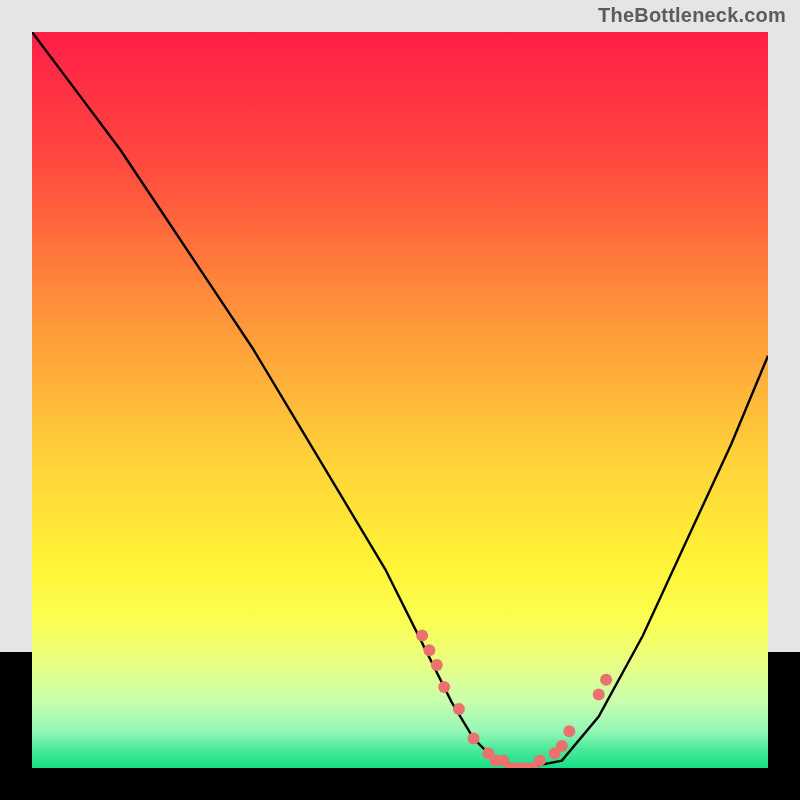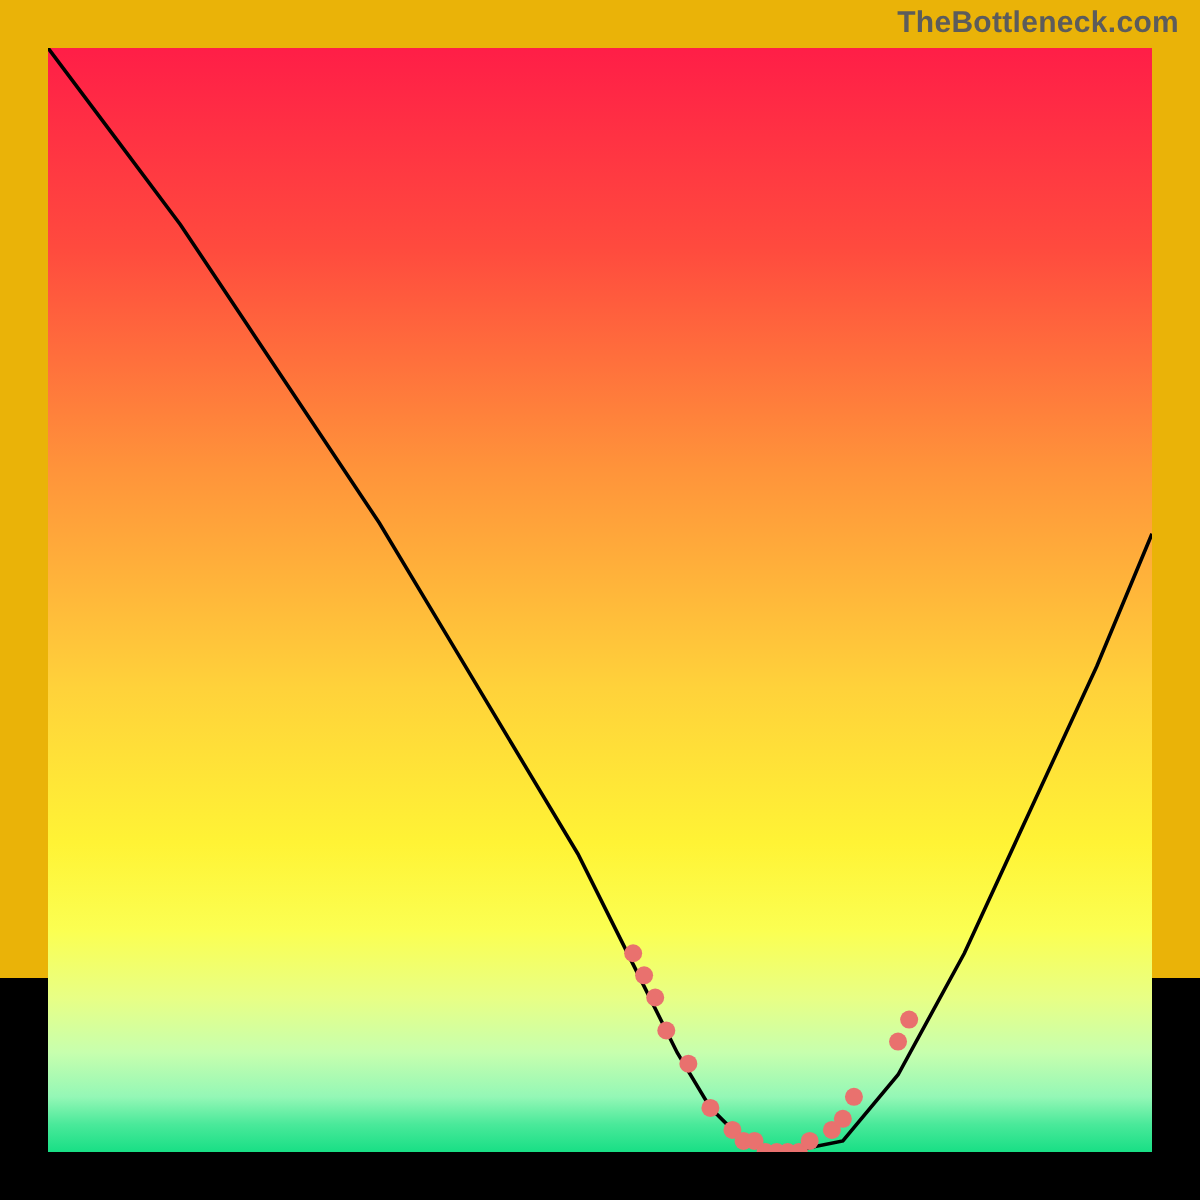--- a/index.html
+++ b/index.html
@@ -9,21 +9,21 @@
     height: 800px;
     background: #000;
     overflow: hidden;
   }
   .frame {
     position: absolute;
     left: 0;
     top: 0;
     width: 800px;
     height: 652px;
-    background: #eab308;
+    background: #e5e5e5;
   }
   .plot {
     position: absolute;
     left: 32px;
     top: 32px;
     width: 736px;
     height: 736px;
     overflow: hidden;
   }
   .watermark {

